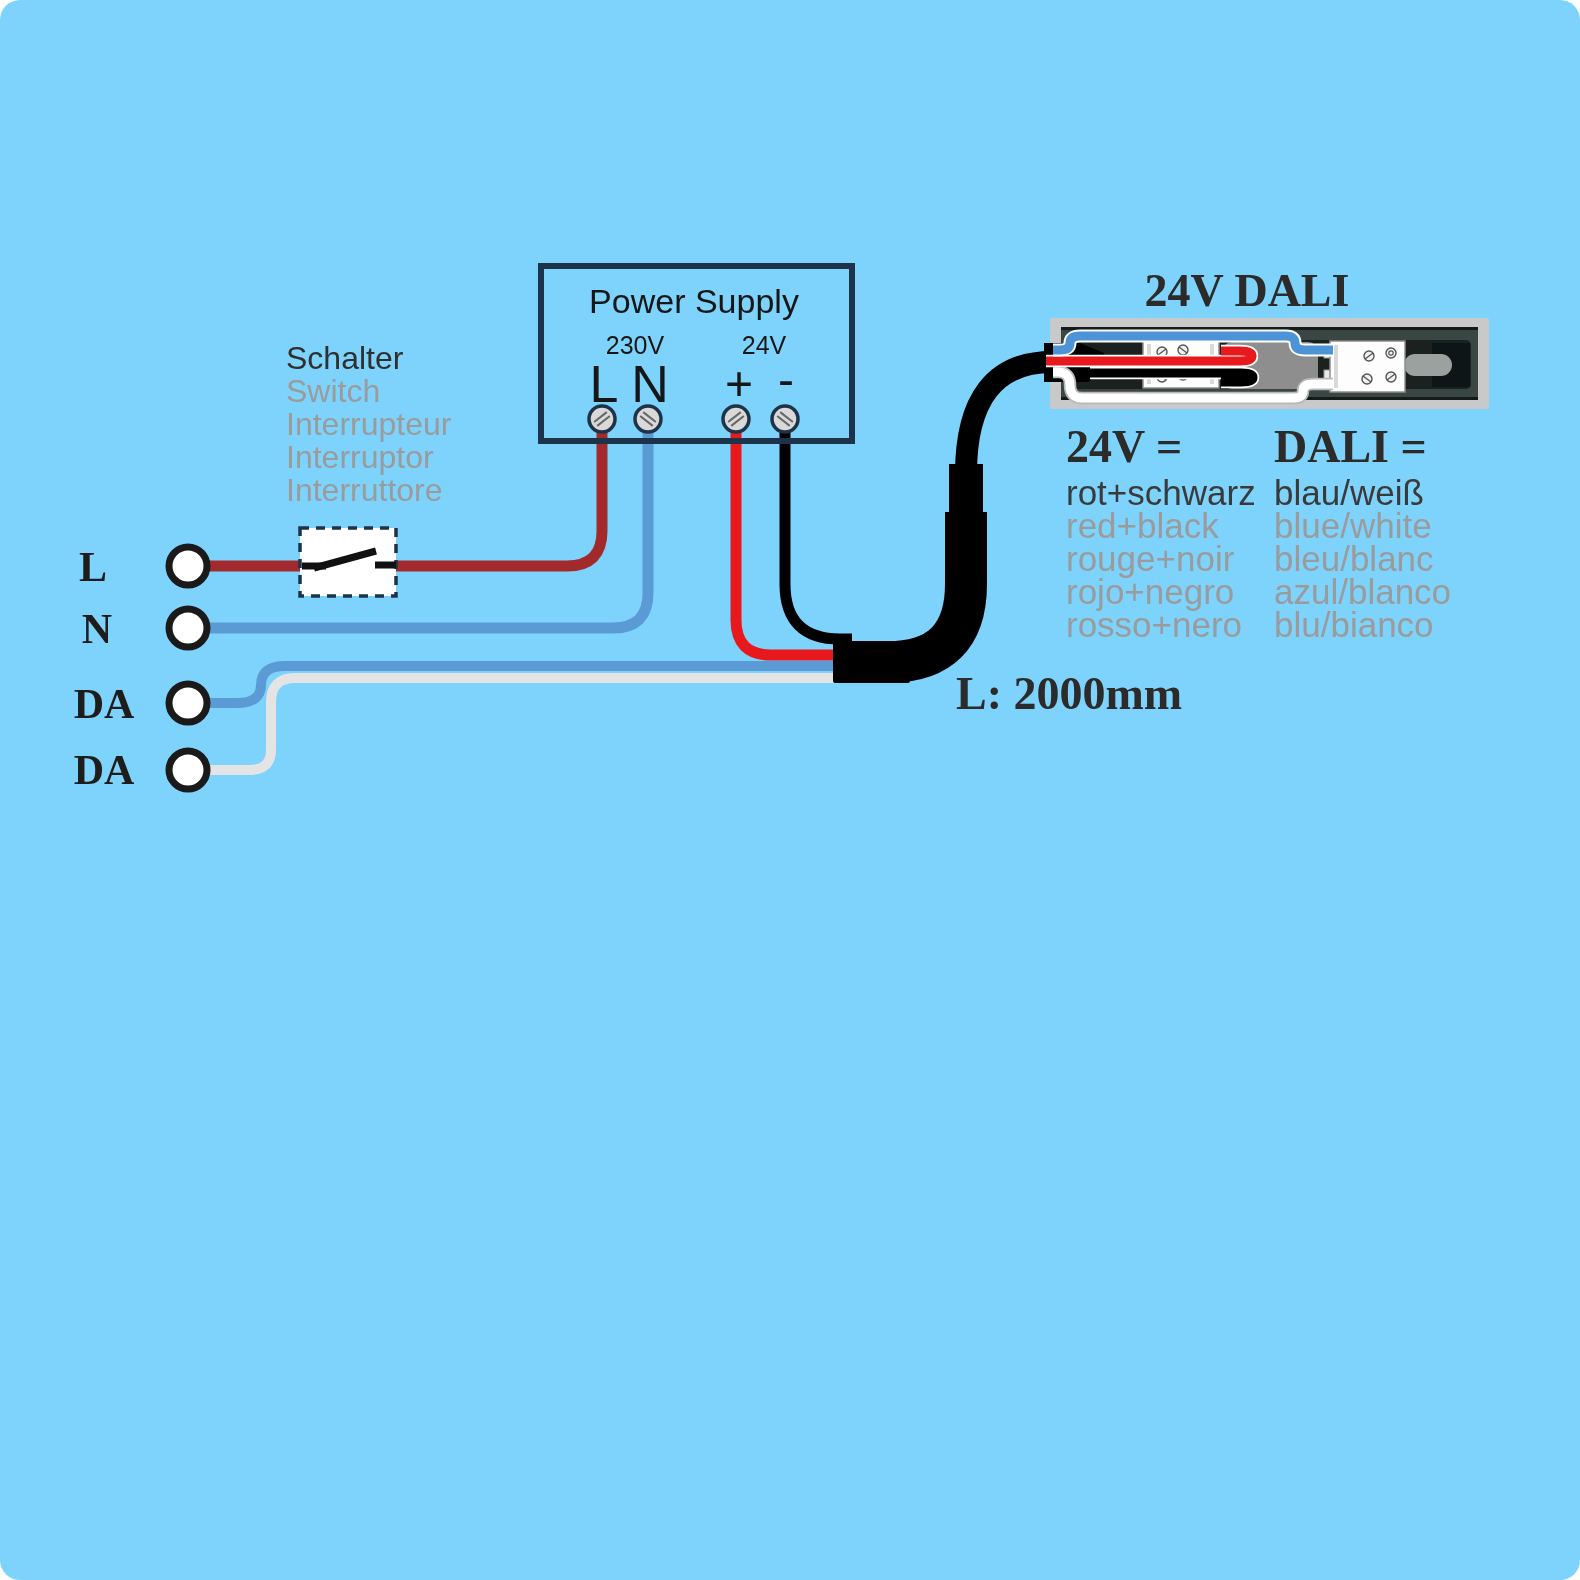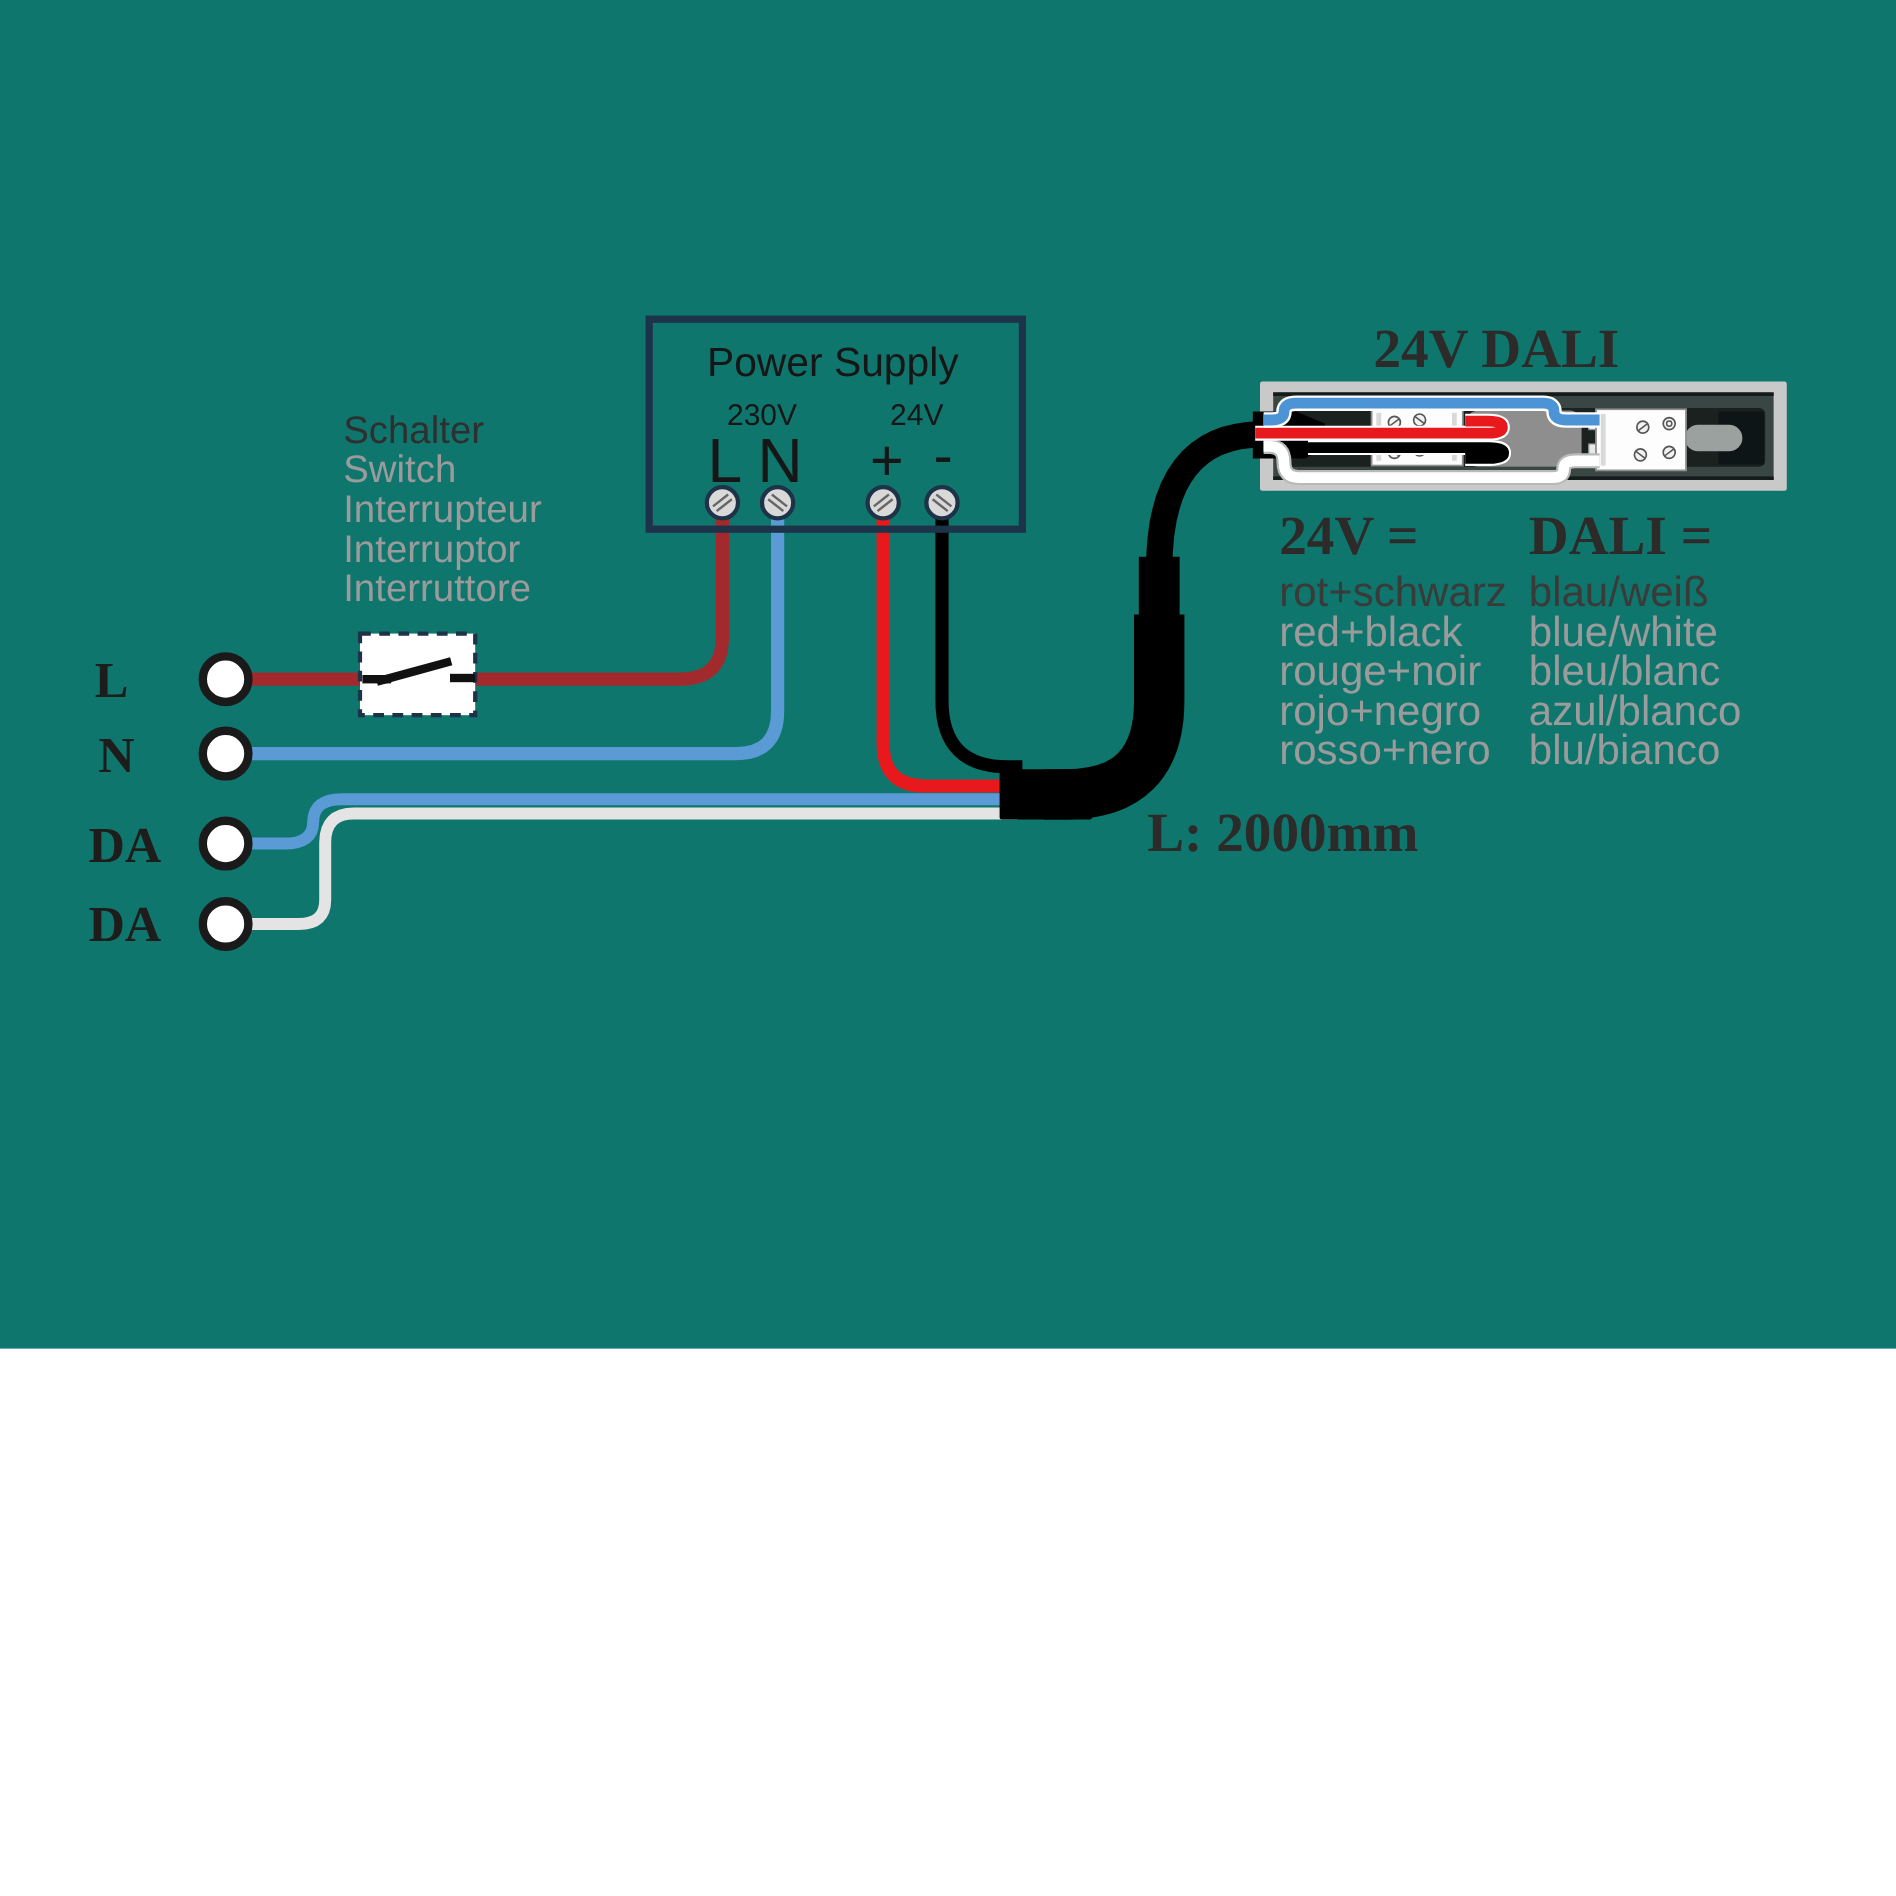--- a/index.html
+++ b/index.html
@@ -1,16 +1,16 @@
 <!DOCTYPE html>
 <html><head>
 <meta charset="utf-8">
 <style>
   html,body{margin:0;padding:0;background:#ffffff;}
-  .stage{position:relative;width:1580px;height:1124px;background:#0f766e;overflow:hidden;}
+  .stage{position:relative;width:1580px;height:1580px;background:#7dd3fc;overflow:hidden;border-radius:20px;}
   svg{position:absolute;top:0;left:0;}
   text{user-select:none;}
   .sans{font-family:"Liberation Sans", sans-serif;}
   .serifb{font-family:"Liberation Serif", serif;font-weight:700;}
   .t-dark{fill:#2c2b29;}
   .t-gray{fill:#9b9b9b;}
   .t-ink{fill:#161616;}
   .t-black{fill:#1f1d1b;}
   .wire{fill:none;stroke-linecap:butt;}
   .halo{fill:none;stroke:#ffffff;}

